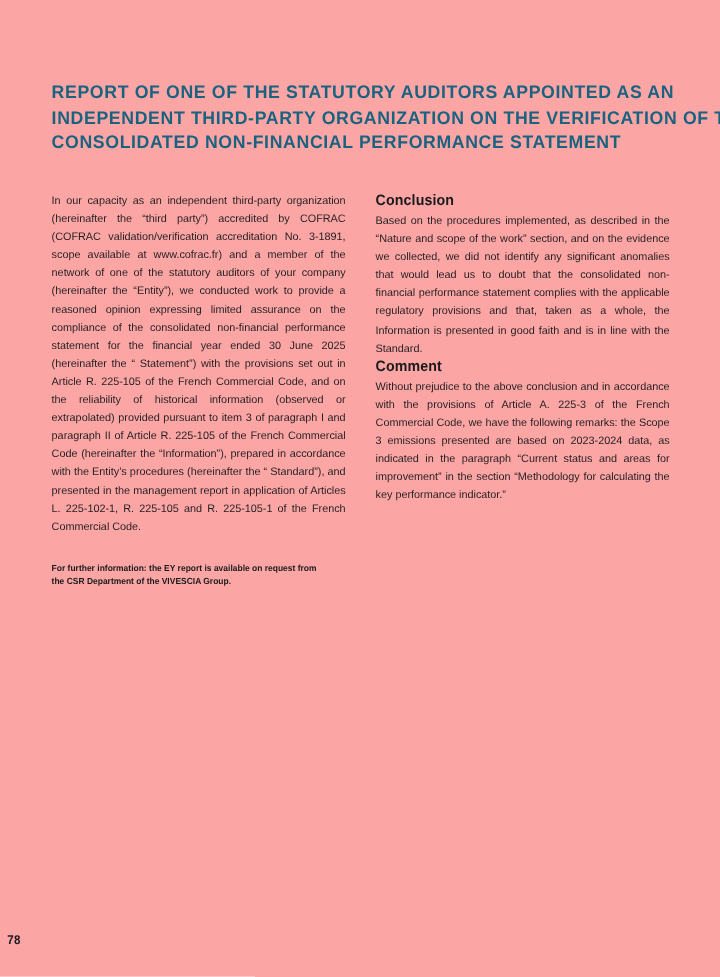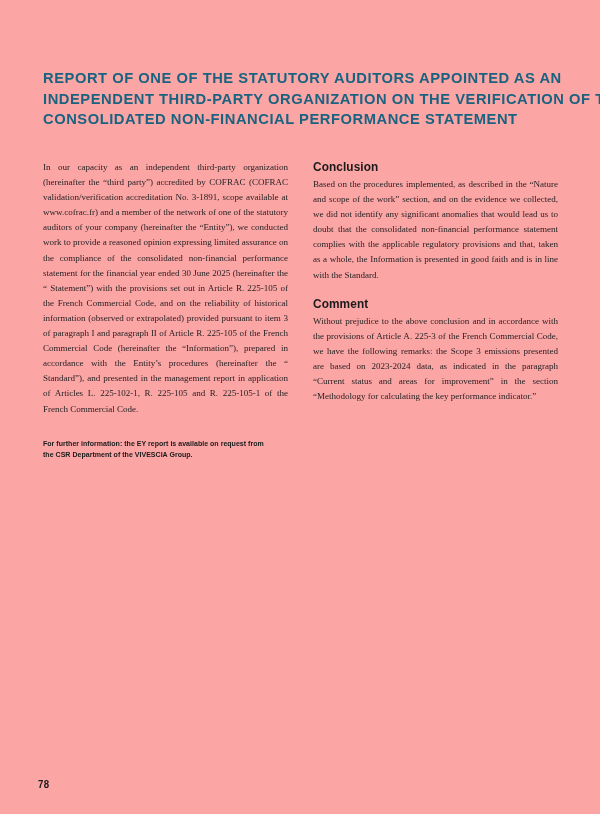--- a/index.html
+++ b/index.html
@@ -51,21 +51,21 @@
     width:515px;
     display:flex;
     gap:25px;
   }
 
   .col {
     width:245px;
   }
 
   .body-text {
-    font-family:Liberation Serif, serif;
+    font-family:Liberation Sans, sans-serif;
     font-size:9.05px;
     line-height:15.1px;
     color:#231f20;
     text-align:justify;
     text-justify:inter-word;
     letter-spacing:-0.02px;
     hyphens:none;
   }
 
   
@@ -75,41 +75,40 @@
     font-size:12.6px;
     line-height:14px;
     letter-spacing:0.1px;
     color:#1a1a1a;
     margin-bottom:3px;
     transform:scaleX(0.94);
     transform-origin:left center;
   }
 
   .section-block + .section-block {
-    margin-top:14px;
   }
 
   
   .footnote {
     margin-top:21px;
     font-family:"Liberation Sans Narrow","Liberation Sans", sans-serif;
     font-weight:700;
     font-size:7.4px;
     line-height:11.2px;
     color:#1a1a1a;
     letter-spacing:0.02px;
     text-align:left;
     transform:scaleX(0.95);
     transform-origin:left center;
   }
 
   
   .page-number {
     position:absolute;
-    left:38px;
+    left:6px;
     bottom:24px;
     font-family:"Liberation Sans Narrow","Liberation Sans", sans-serif;
     font-weight:700;
     font-size:10.5px;
     line-height:11px;
     letter-spacing:0.3px;
     color:#1a1a1a;
     transform:scaleX(0.92);
     transform-origin:left center;
   }

